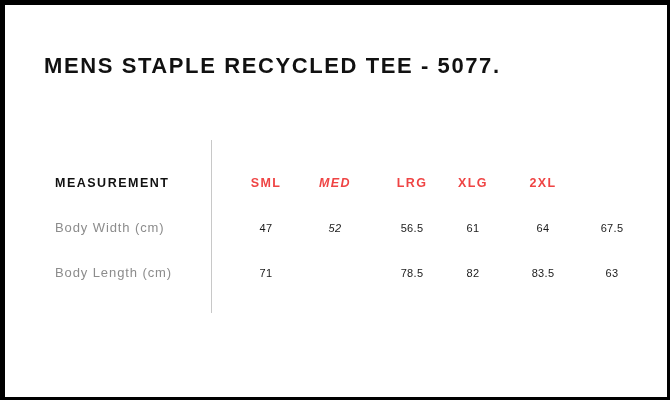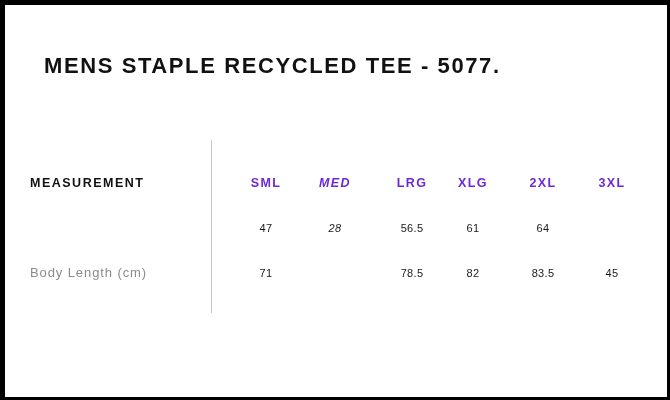--- a/index.html
+++ b/index.html
@@ -65,21 +65,21 @@
     left: 0;
     width: 662px;
     height: 26px;
   }
   .row-head { top: 165px; }
   .row-0 { top: 210px; }
   .row-1 { top: 255px; }
 
   .rowlabel {
     position: absolute;
-    left: 25px;
+    left: 50px;
     top: 0;
     height: 26px;
     line-height: 26px;
     white-space: nowrap;
   }
   .rowlabel.head {
     font-size: 12.5px;
     font-weight: bold;
     color: #111111;
     letter-spacing: 1.5px;
@@ -96,21 +96,21 @@
     top: 0;
     width: 70px;
     height: 26px;
     line-height: 26px;
     text-align: center;
     white-space: nowrap;
   }
   .cell.head {
     font-size: 12.5px;
     font-weight: bold;
-    color: #6d28d9;
+    color: #ef4444;
     letter-spacing: 1.4px;
   }
   .cell.val {
     font-size: 11px;
     font-weight: normal;
     color: #1a1a1a;
     letter-spacing: 0.3px;
   }
 
   
@@ -146,37 +146,38 @@
 
       <div class="divider"></div>
 
       <div class="row row-head">
         <div class="rowlabel head">MEASUREMENT</div>
         <div class="cell head c0">SML</div>
         <div class="cell head c1">MED</div>
         <div class="cell head c2">LRG</div>
         <div class="cell head c3">XLG</div>
         <div class="cell head c4">2XL</div>
-        <div class="cell head c5">3XL</div>
       </div>
 
       <div class="row row-0">
+        <div class="rowlabel body">Body Width (cm)</div>
         <div class="cell val c0">47</div>
-        <div class="cell val c1">28</div>
+        <div class="cell val c1">52</div>
         <div class="cell val c2">56.5</div>
         <div class="cell val c3">61</div>
         <div class="cell val c4">64</div>
+        <div class="cell val c5">67.5</div>
       </div>
 
       <div class="row row-1">
         <div class="rowlabel body">Body Length (cm)</div>
         <div class="cell val c0">71</div>
         <div class="cell val c2">78.5</div>
         <div class="cell val c3">82</div>
         <div class="cell val c4">83.5</div>
-        <div class="cell val c5">45</div>
+        <div class="cell val c5">63</div>
       </div>
 
     </div>
 
 
   </div>
 </div>
 
 </body></html>

